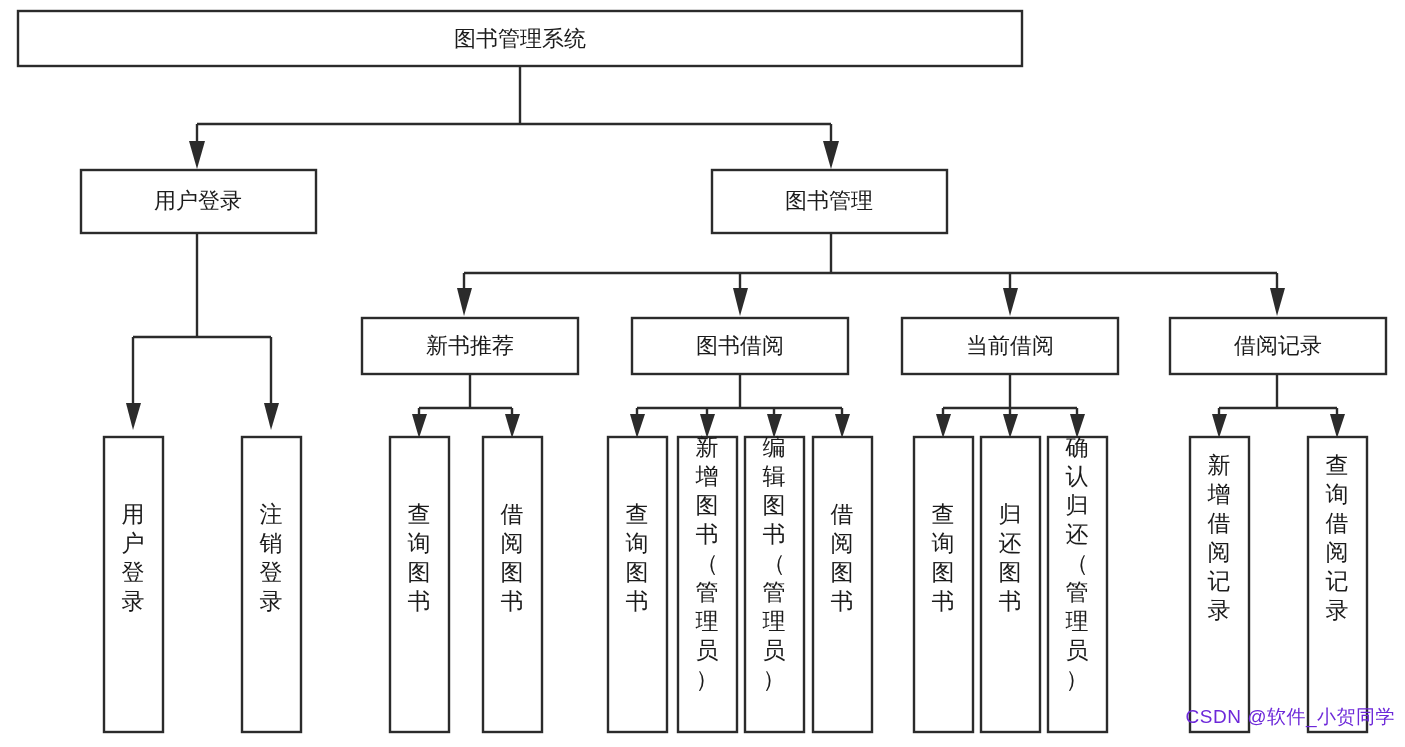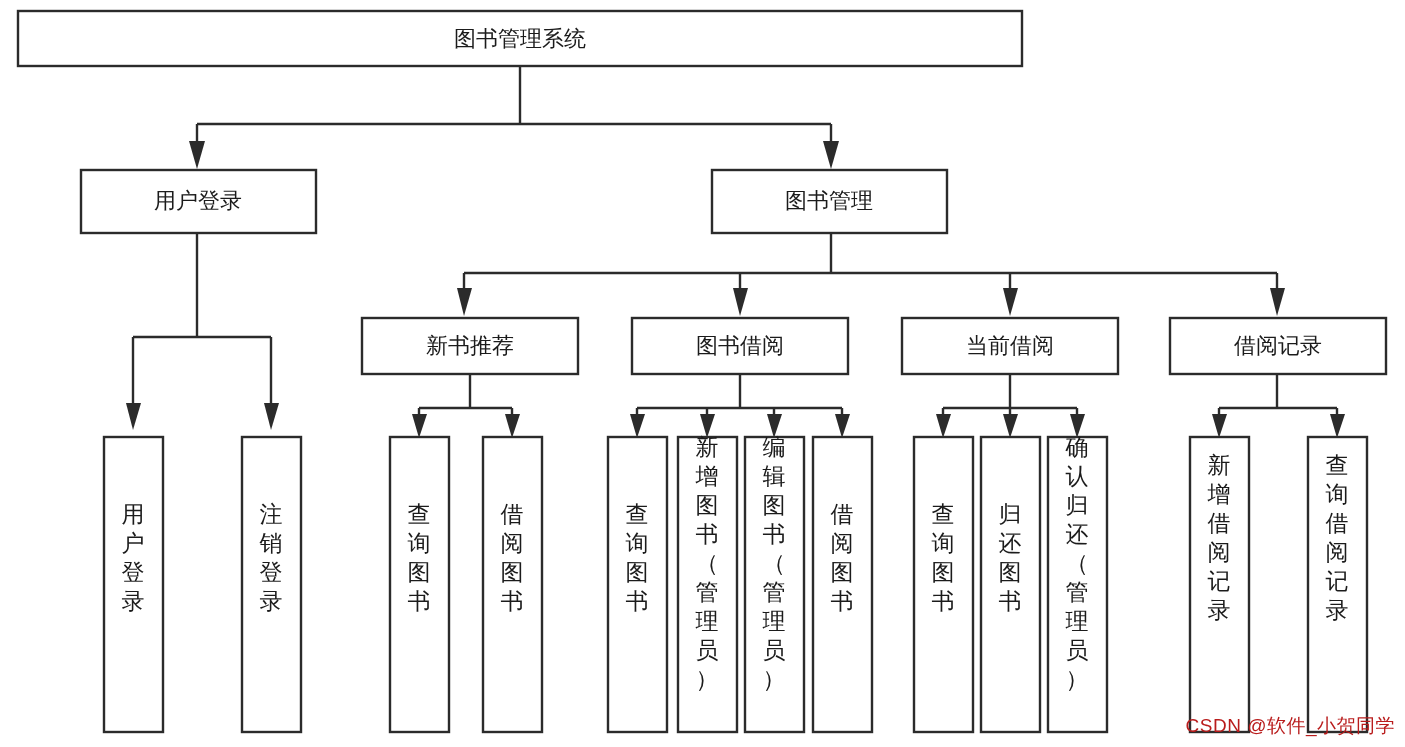--- a/index.html
+++ b/index.html
@@ -51,24 +51,24 @@
   }
   .node-label-vertical {
     fill: #1b1b1b;
     font-family: "Liberation Sans", "DejaVu Sans", sans-serif;
     font-size: 23px;
     text-anchor: middle;
   }
   .watermark {
     position: absolute;
     right: 10px;
-    bottom: 8px;
+    bottom: 17px;
     font-family: "Liberation Sans", "DejaVu Sans", sans-serif;
     font-size: 19px;
-    color: #b91c1c;
+    color: #6d28d9;
     letter-spacing: 0.5px;
     white-space: nowrap;
     user-select: none;
   }
 </style>
 </head>
 <body>
 
 <div id="diagram-root">
 

